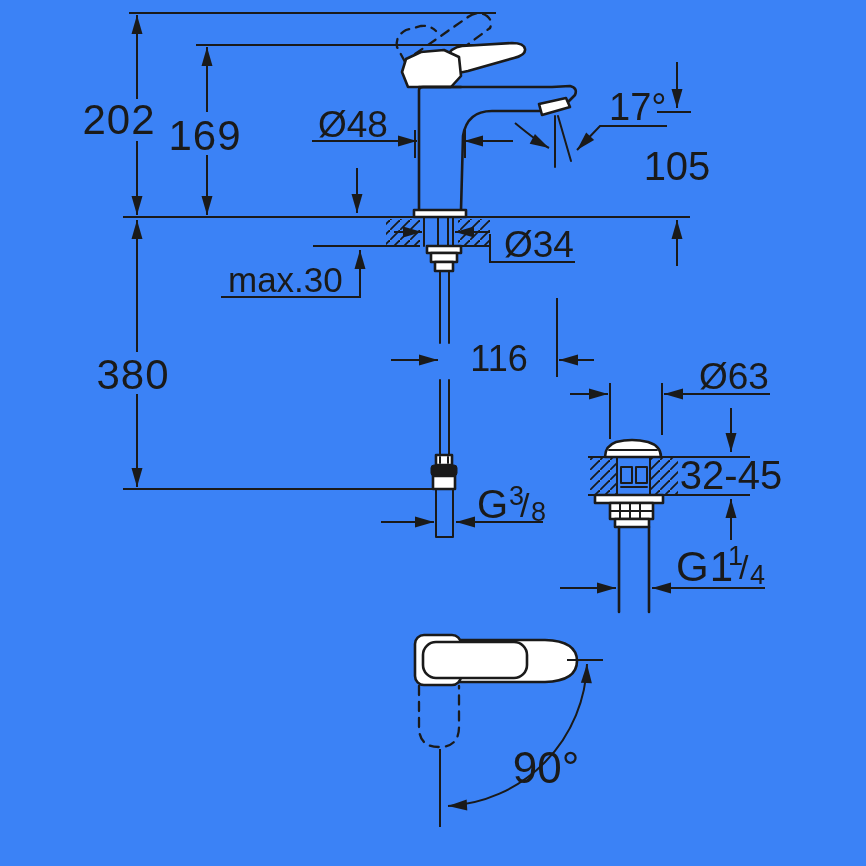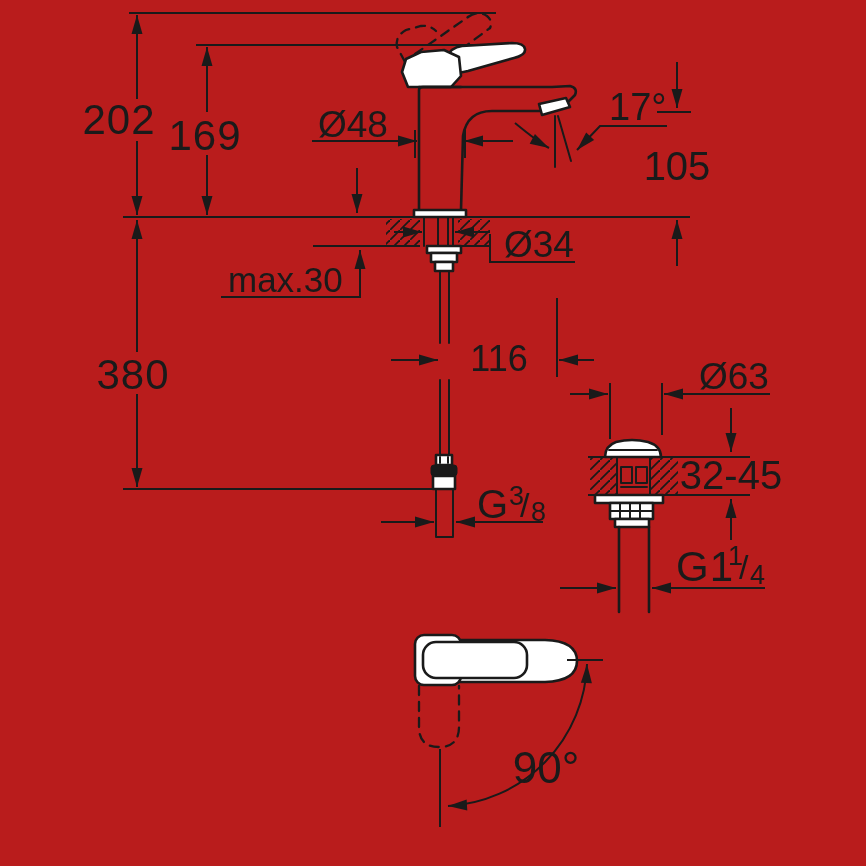--- a/index.html
+++ b/index.html
@@ -1,16 +1,16 @@
 <!DOCTYPE html>
 <html><head>
 <meta charset="utf-8">
 <style>
   html,body{margin:0;padding:0;background:#ffffff;}
-  .stage{width:866px;height:866px;background:#b91c1c;position:relative;}
+  .stage{width:866px;height:866px;background:#3b82f6;position:relative;}
   svg{display:block;}
   svg text{font-family:"Liberation Sans","DejaVu Sans",sans-serif;fill:#1a1a1a;}
   .ol{fill:none;stroke:#1a1a1a;stroke-width:2.6;stroke-linecap:round;stroke-linejoin:round;}
   .ol-thin{fill:none;stroke:#1a1a1a;stroke-width:2;stroke-linecap:round;stroke-linejoin:round;}
   .dl{fill:none;stroke:#1a1a1a;stroke-width:2;stroke-linecap:butt;}
   .dsh{fill:none;stroke:#1a1a1a;stroke-width:2.3;stroke-dasharray:9 7;stroke-linecap:round;}
   .wfill{fill:#ffffff;stroke:#1a1a1a;stroke-width:2.6;stroke-linejoin:round;}
   .dfill{fill:#1a1a1a;stroke:#1a1a1a;stroke-width:1;}
   .t42{font-size:42px;letter-spacing:1px;}
   .t40{font-size:40px;}

